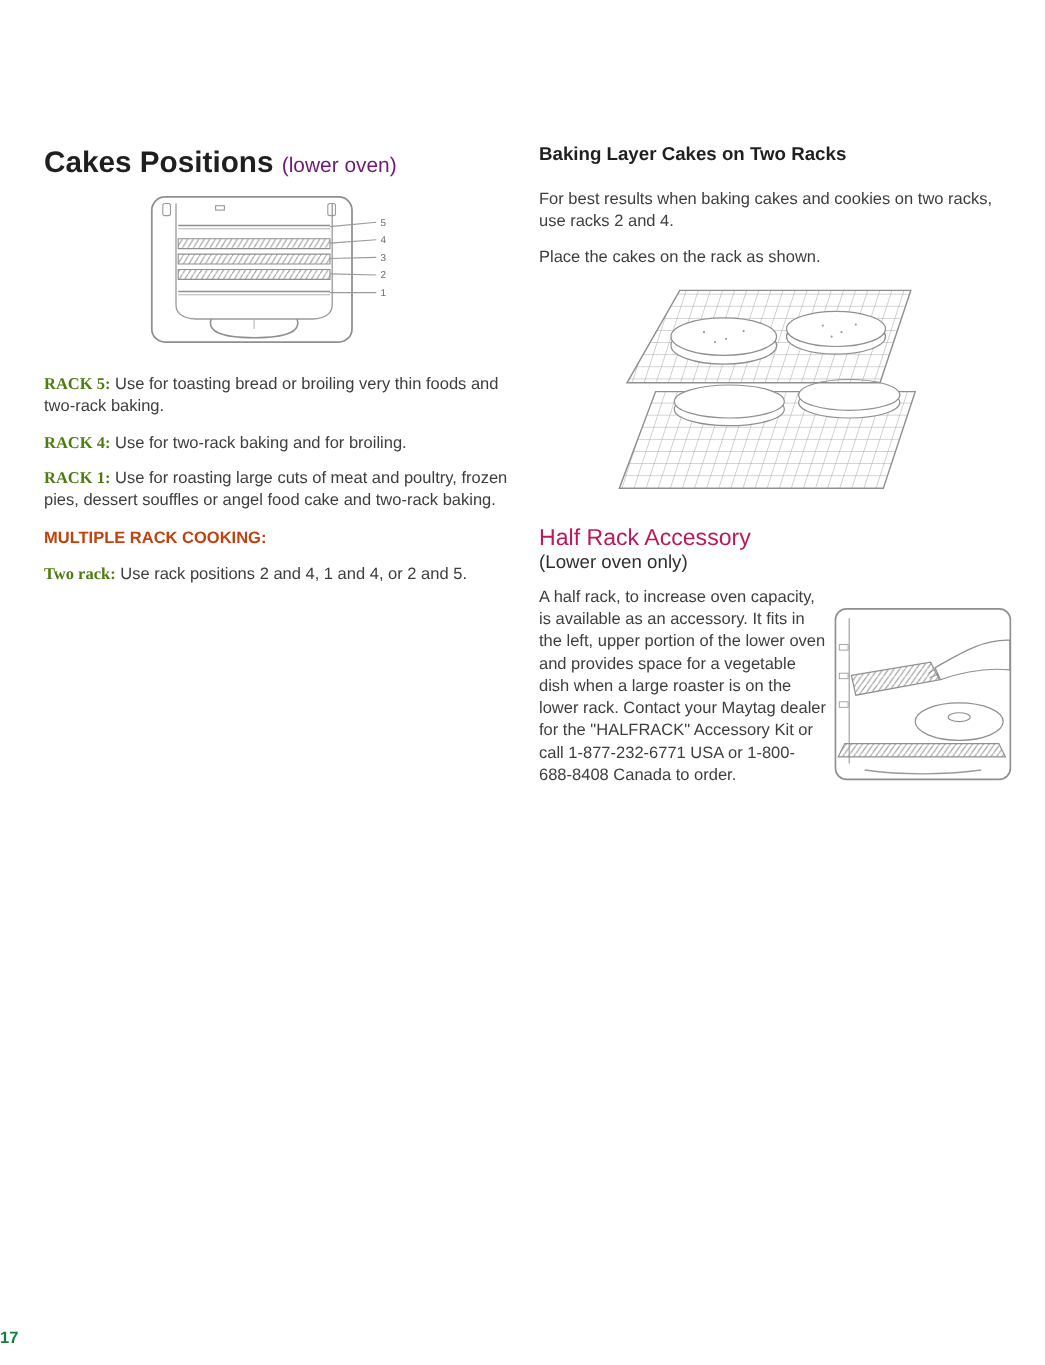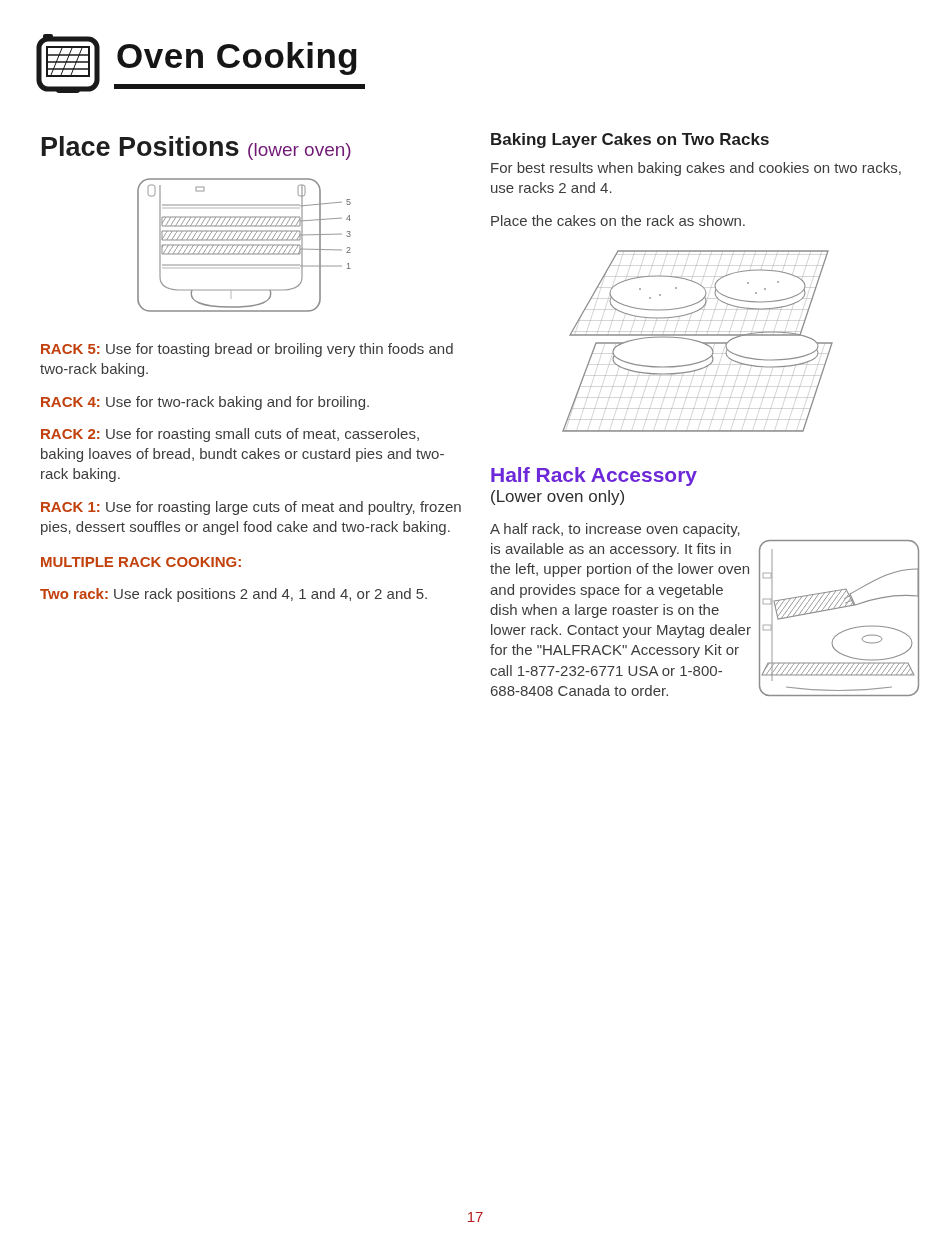--- a/index.html
+++ b/index.html
@@ -12,65 +12,50 @@
   .doc-title { font-size:35px; font-weight:bold; color:#151515; letter-spacing:0.5px;
                border-bottom:5px solid #151515; padding:4px 6px 8px 2px; display:inline-block; }
 
   
   .left-col  { position:absolute; left:40px;  top:132px; width:424px; }
   .right-col { position:absolute; left:490px; top:130px; width:434px; }
 
   .section-title { font-size:27px; font-weight:bold; color:#1f1f1f; }
   .section-title .note { font-size:19px; font-weight:normal; color:#701a75; letter-spacing:0; }
 
-  .sub-title { font-size:17px; font-weight:bold; color:#1f1f1f; margin-bottom:8px; }
+  .sub-title { font-size:17px; font-weight:bold; color:#1f1f1f; margin-bottom:21px; }
 
   .body-text { font-size:15px; line-height:1.35; color:#3d3d3d; }
   p.para { font-size:15px; line-height:1.35; margin-bottom:12px; color:#3d3d3d; }
-  p.para b { color:#c2410c; }
+  p.para b { color:#4d7c0f;font-family:Liberation Serif, serif; }
 
   .oven-diagram-wrap { margin:14px 0 18px 96px; }
   .cake-diagram-wrap { margin:10px 0 20px 70px; }
 
   .multi-heading { font-size:15px; font-weight:bold; color:#c2410c; margin:16px 0 14px; }
 
-  .half-rack-title { font-size:21px; font-weight:bold; color:#6d28d9; margin-top:26px; line-height:1.15; }
+  .half-rack-title { font-size:21px; font-weight:normal; color:#be185d; margin-top:26px; line-height:1.15; }
   .half-rack-sub   { font-size:17px; color:#2e2e2e; margin-bottom:12px; }
 
   .half-rack-row { display:flex; align-items:flex-end; }
   .half-rack-text { width:262px; flex:0 0 auto; }
   .half-rack-img { margin-left:6px; flex:1; }
 
-  .page-number { position:absolute; left:0; right:0; bottom:16px; text-align:center;
-                 font-size:15px; font-weight:normal; color:#b91c1c; }
+  .page-number { position:absolute; left:0; right:0; bottom:16px; 
+                 font-size:15px; font-weight:bold; color:#15803d; }
 </style>
 </head>
 <body>
 
 <div class="page">
 
-  <div class="header">
-    <svg width="66" height="64" viewBox="0 0 66 64">
-      <rect x="3" y="7" width="58" height="50" rx="9" fill="none" stroke="#1a1a1a" stroke-width="5"></rect>
-      <rect x="11" y="15" width="42" height="29" fill="none" stroke="#1a1a1a" stroke-width="2"></rect>
-      <line x1="11" y1="23" x2="53" y2="23" stroke="#1a1a1a" stroke-width="1.4"></line>
-      <line x1="11" y1="30" x2="53" y2="30" stroke="#1a1a1a" stroke-width="1.4"></line>
-      <line x1="11" y1="37" x2="53" y2="37" stroke="#1a1a1a" stroke-width="1.4"></line>
-      <line x1="15" y1="43" x2="26" y2="16" stroke="#1a1a1a" stroke-width="1"></line>
-      <line x1="25" y1="43" x2="36" y2="16" stroke="#1a1a1a" stroke-width="1"></line>
-      <line x1="35" y1="43" x2="46" y2="16" stroke="#1a1a1a" stroke-width="1"></line>
-      <rect x="20" y="55" width="24" height="6" rx="3" fill="#1a1a1a"></rect>
-      <rect x="7" y="2" width="10" height="5" rx="2" fill="#1a1a1a"></rect>
-    </svg>
-    <h1 class="doc-title">Oven Cooking</h1>
-  </div>
 
   <div class="left-col">
     <h2 class="section-title">
-      <span>Place Positions</span>
+      <span>Cakes Positions</span>
       <span class="note">(lower oven)</span>
     </h2>
 
     <div class="oven-diagram-wrap">
       <svg width="240" height="140" viewBox="0 0 240 140">
         <defs>
           <pattern id="hatchA" width="5" height="8" patternUnits="userSpaceOnUse">
             <line x1="0" y1="8" x2="5" y2="0" stroke="#9a9a9a" stroke-width="1"></line>
           </pattern>
         </defs>
@@ -103,21 +88,20 @@
         <text x="210" y="28" font-size="9" fill="#6a6a6a">5</text>
         <text x="210" y="44" font-size="9" fill="#6a6a6a">4</text>
         <text x="210" y="60" font-size="9" fill="#6a6a6a">3</text>
         <text x="210" y="76" font-size="9" fill="#6a6a6a">2</text>
         <text x="210" y="92" font-size="9" fill="#6a6a6a">1</text>
       </svg>
     </div>
 
     <p class="para"><b>RACK 5:</b> <span>Use for toasting bread or broiling very thin foods and two-rack baking.</span></p>
     <p class="para"><b>RACK 4:</b> <span>Use for two-rack baking and for broiling.</span></p>
-    <p class="para"><b>RACK 2:</b> <span>Use for roasting small cuts of meat, casseroles, baking loaves of bread, bundt cakes or custard pies and two-rack baking.</span></p>
     <p class="para"><b>RACK 1:</b> <span>Use for roasting large cuts of meat and poultry, frozen pies, dessert souffles or angel food cake and two-rack baking.</span></p>
 
     <div class="multi-heading">MULTIPLE RACK COOKING:</div>
 
     <p class="para"><b>Two rack:</b> <span>Use rack positions 2 and 4, 1 and 4, or 2 and 5.</span></p>
   </div>
 
   <div class="right-col">
     <h3 class="sub-title">Baking Layer Cakes on Two Racks</h3>
     <p class="para">For best results when baking cakes and cookies on two racks, use racks 2 and 4.</p>

